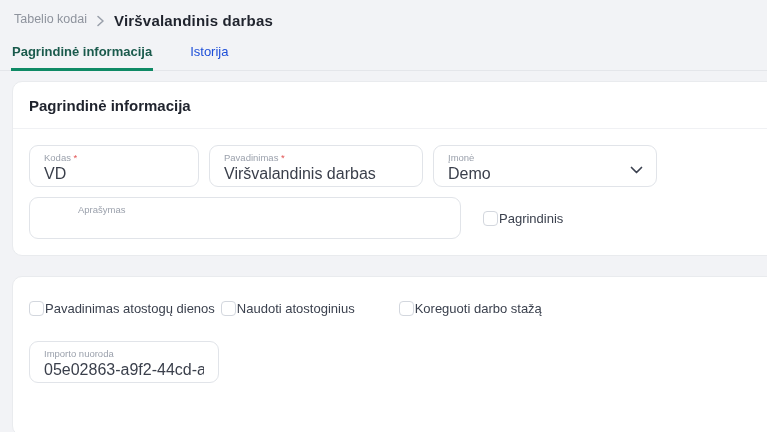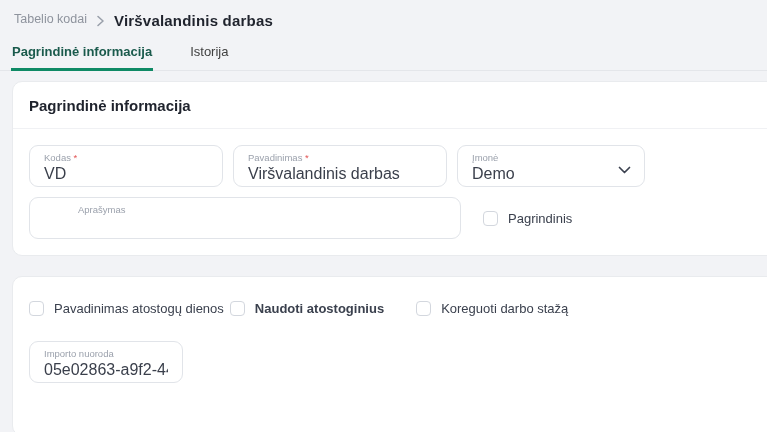--- a/index.html
+++ b/index.html
@@ -14,21 +14,21 @@
   }
 
   
   .breadcrumb { display:flex; gap:9px; padding:12px 0 0 14px; height:30px; }
   .crumb-parent { font-size:12.5px; color:#8e939d; }
   .crumb-sep { display:flex; align-items:center; }
   .crumb-current { font-size:15px; font-weight:700; color:#1f232d; letter-spacing:.2px; }
 
   
   .tabstrip { display:flex; gap:36px; padding-left:11px; margin-top:11px; border-bottom:1px solid #e4e6ea; }
-  .tab { font-size:13px; padding:3px 1px 9px; color:#404040; cursor:pointer; position:relative; margin-bottom:-1px; }
+  .tab { font-size:13px; padding:3px 1px 9px; color:#1d4ed8; cursor:pointer; position:relative; margin-bottom:-1px; }
   .tab.active { color:#1a5a4c; font-weight:700; border-bottom:3px solid #0f8a65; }
 
   
   .card {
     background:#fff;
     border:1px solid #e9ebee;
     border-radius:10px;
     margin-left:12px;
     width:790px;
   }
@@ -54,39 +54,39 @@
     padding:6px 14px 0;
     overflow:hidden;
   }
   .field-label { display:block; font-size:9.5px; color:#9ba1ac; line-height:12px; white-space:nowrap; }
   .field input {
     border:none; outline:none; padding:0; margin-top:1px;
     font-size:16px; color:#3a3f4b; font-family:inherit;
     width:100%; background:transparent; height:18px; white-space:nowrap;
   }
   .req { color:#e25555; }
-  .w-kodas { width:194px; }
+  .w-kodas { width:170px; }
   .w-pav   { width:214px; }
-  .w-imone { width:188px; padding-right:56px; }
+  .w-imone { width:224px; padding-right:56px; }
   .w-apras { width:432px;padding-left:48px; }
-  .w-import{ width:154px; }
+  .w-import{ width:190px; }
   .chev { position:absolute; right:13px; top:15px; }
 
   
-  .inline-check { display:flex; align-items:center; gap:10px; cursor:pointer; }
+  .inline-check { display:flex; align-items:center; gap:1px; cursor:pointer; }
   .checkbox {
     width:15px; height:15px; flex:0 0 15px;
     border:1px solid #d3d7de; border-radius:4px; background:#fff;
   }
   .check-label { font-size:13px; color:#3b414e; white-space:nowrap; }
   .row2-check { margin-left:12px; align-self:center; }
 
   .checkbox-group { display:flex; align-items:center; }
-  .cg-2 { margin-left:6px;font-weight:bold; }
-  .cg-3 { margin-left:32px;justify-content:flex-end; }
+  .cg-2 { margin-left:6px; }
+  .cg-3 { margin-left:44px;justify-content:flex-end; }
 
   .import-wrap { margin-top:25px; }
 </style>
 </head>
 <body>
 
 <div class="breadcrumb">
   <span class="crumb-parent">Tabelio kodai</span>
   <span class="crumb-sep">
     <svg width="9" height="12" viewBox="0 0 9 12">

